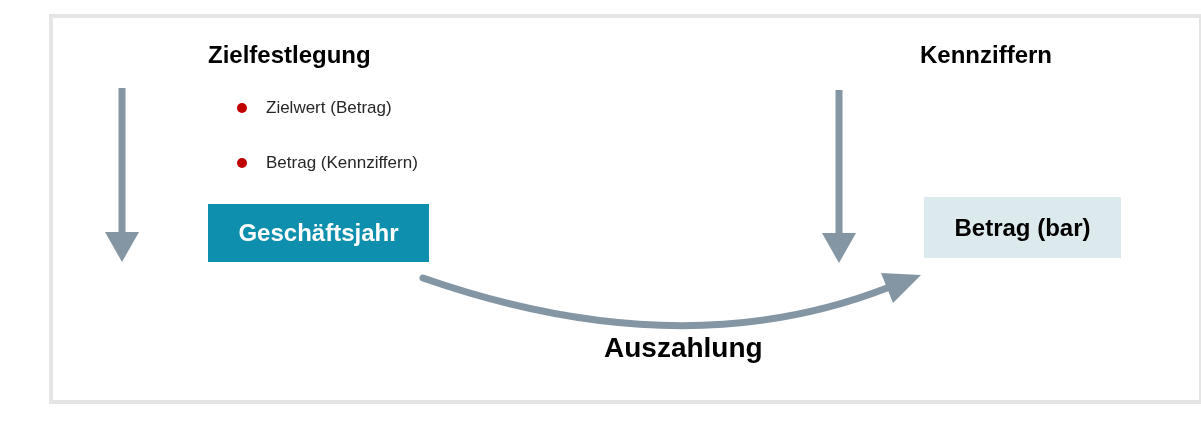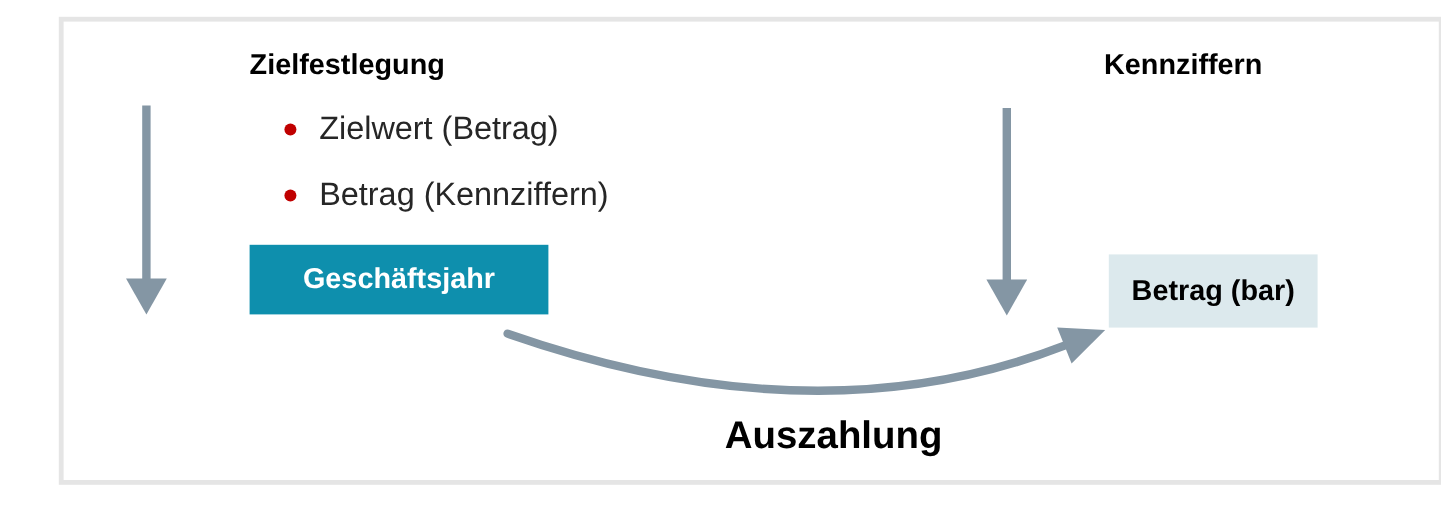--- a/index.html
+++ b/index.html
@@ -57,53 +57,53 @@
     white-space: nowrap;
   }
   .bullet-row .dot {
     width: 10px;
     height: 10px;
     border-radius: 50%;
     background: var(--bullet, #C00000);
     flex: 0 0 auto;
   }
   .bullet-row .btext {
-    font-size: 27px;
+    font-size: 17px;
     color: var(--bullet-text, #262626);
     line-height: 27px;
   }
   .gap-wide .dot  { margin-right: 19px; }
   .gap-narrow .dot { margin-right: 8px; }
   .bullet-l1 { left: 216px; top: 94px; }
   .bullet-l2 { left: 216px; top: 149px; }
   .bullet-r1 { left: 930px; top: 94px; }
   .box {
     position: absolute;
     display: flex;
     align-items: center;
     justify-content: center;
     font-size: 24px;
     font-weight: bold;
     white-space: nowrap;
   }
   .box-teal {
-    left: 187px; top: 204px; width: 249px; height: 58px;
+    left: 187px; top: 204px; width: 221px; height: 58px;
     background: var(--teal-box, #0E8FAD);
     color: var(--box-text-light, #ffffff);
   }
   .box-light {
-    left: 903px; top: 212px; width: 174px; height: 61px;
+    left: 903px; top: 197px; width: 197px; height: 61px;
     background: var(--light-box, #DCE9ED);
     color: var(--box-text-dark, #000000);
   }
   .flow-label {
     position: absolute;
     left: 583px;
-    top: 344px;
-    font-size: 32px;
+    top: 332px;
+    font-size: 28px;
     font-weight: bold;
     color: var(--heading-text, #000000);
     white-space: nowrap;
   }
 </style>
 </head>
 <body>
 
 <div class="canvas">
 

